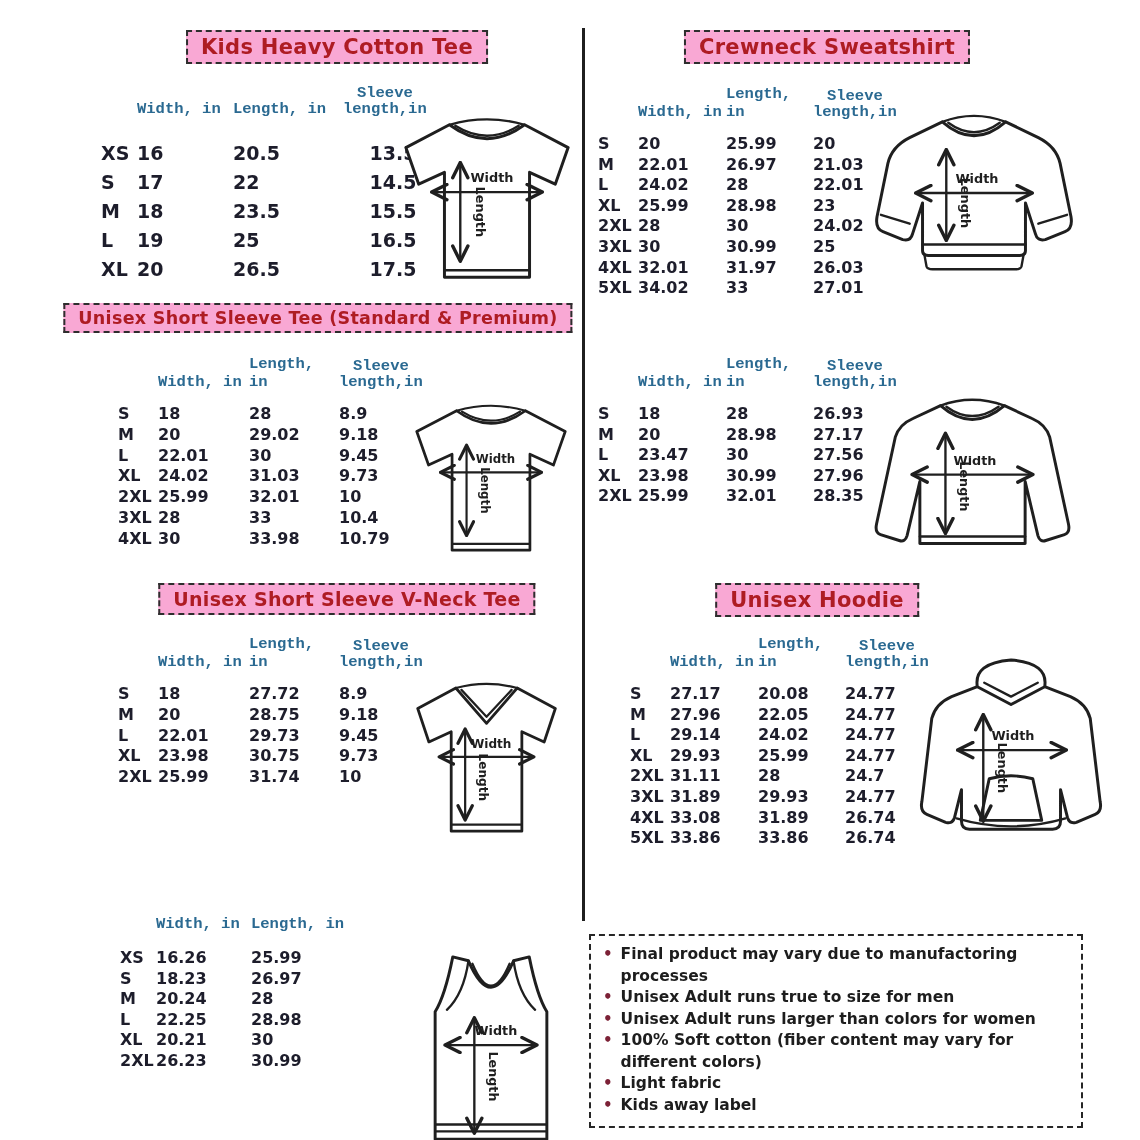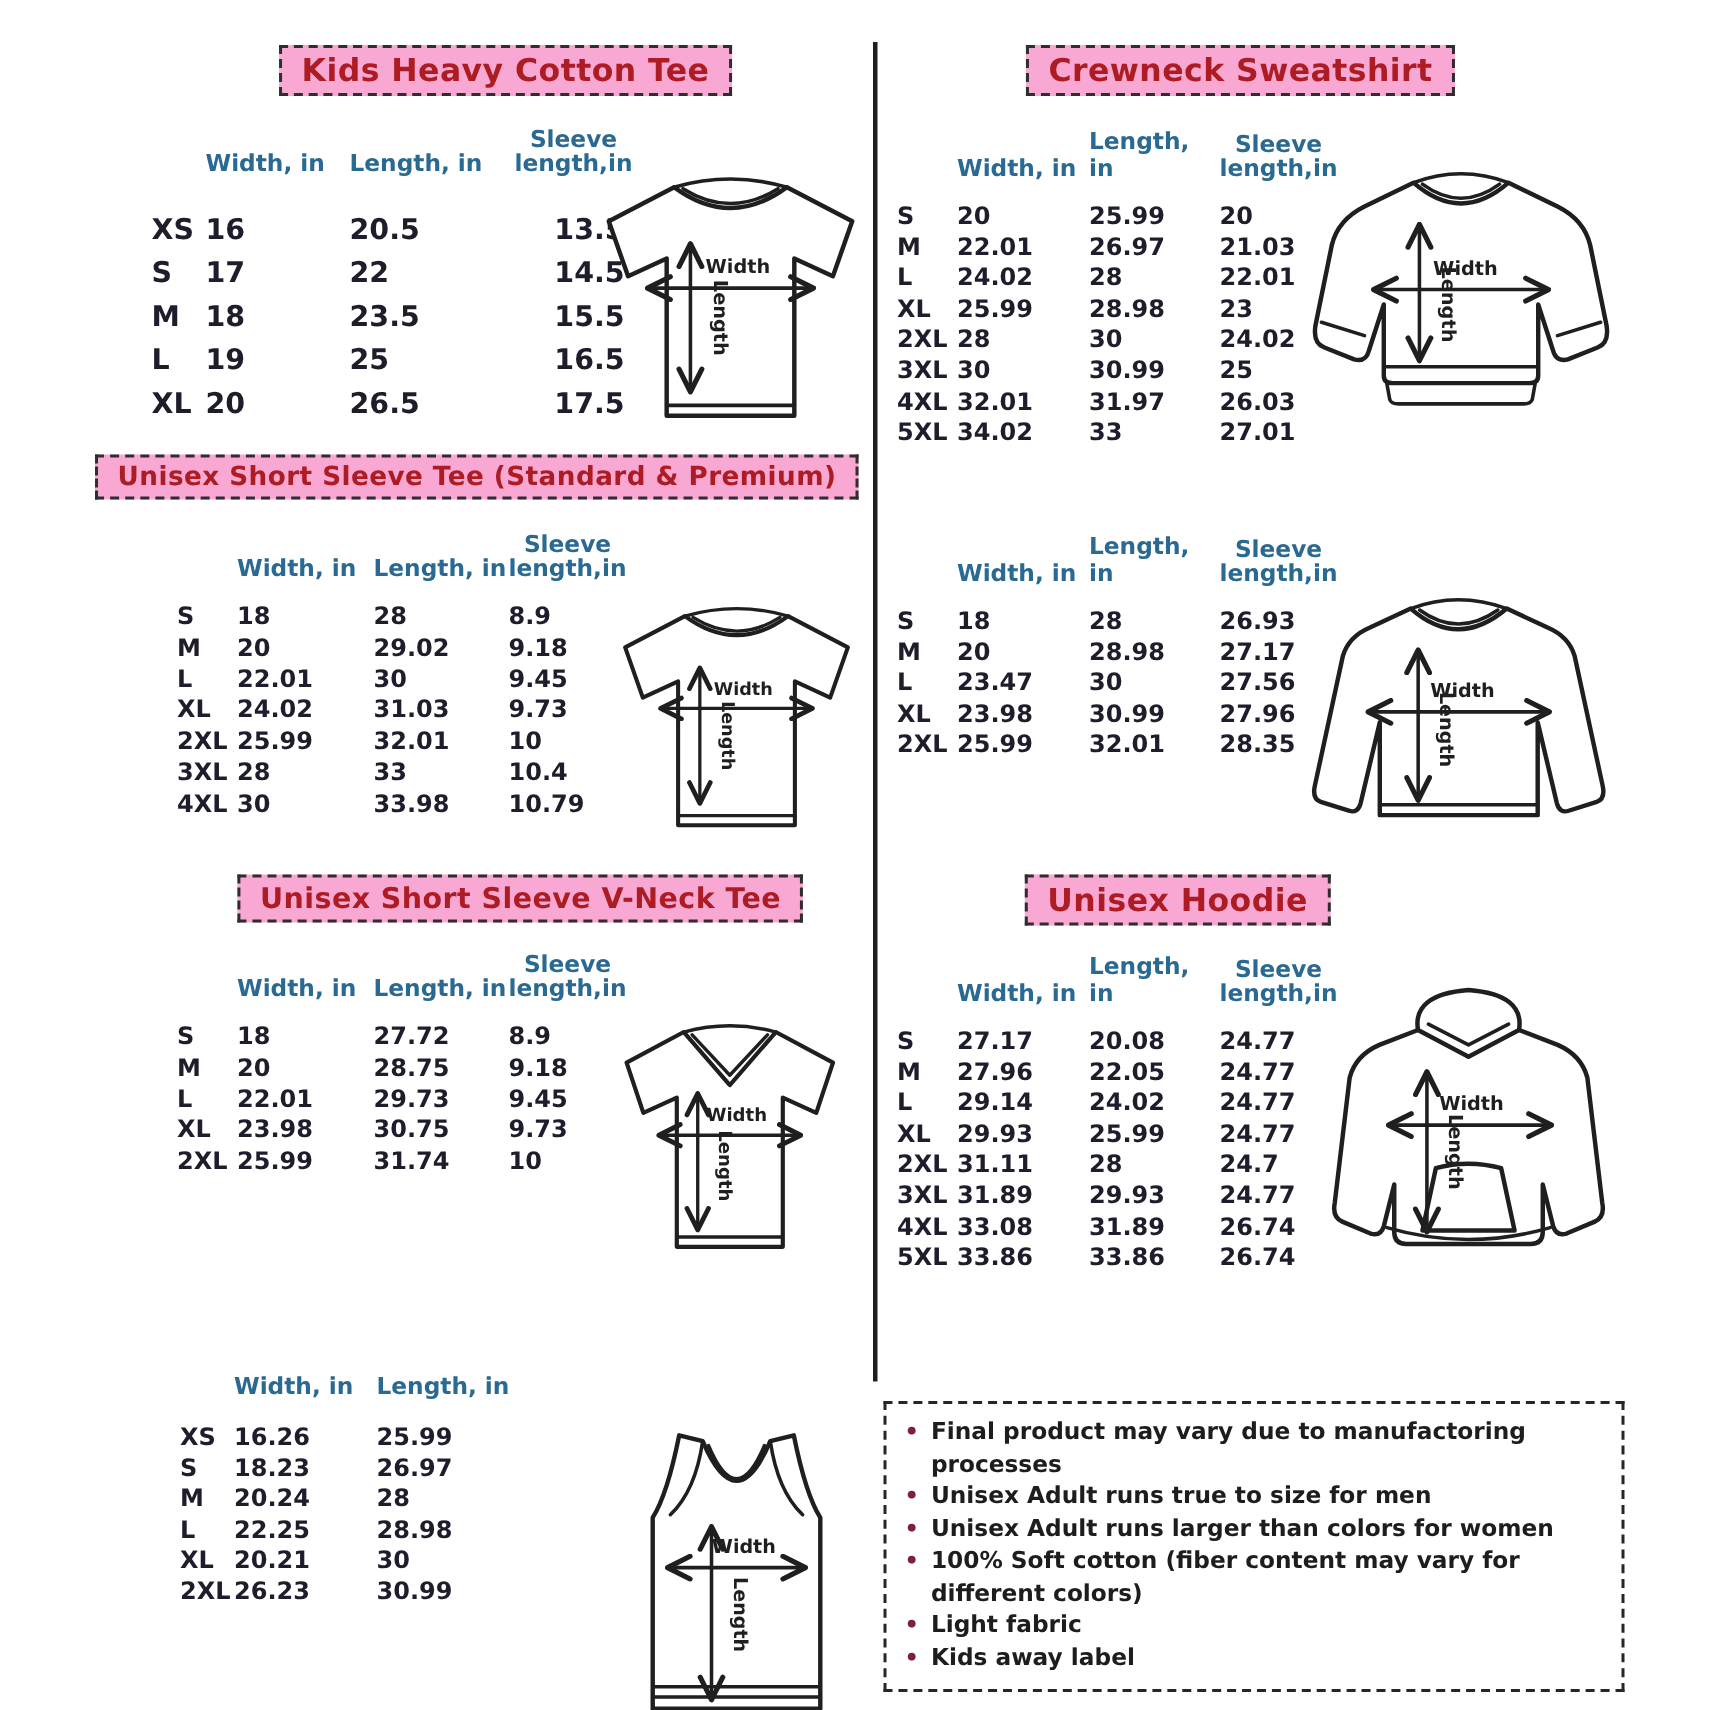--- a/index.html
+++ b/index.html
@@ -7,21 +7,21 @@
         font-family:"DejaVu Sans",sans-serif;color:var(--value-ink,#1d1d2b);}
   .divider{position:absolute;left:582px;top:28px;width:3px;height:893px;background:var(--ink,#1f1f1f);}
   .section{position:absolute;}
   .title-box{position:absolute;top:0;transform:translateX(-50%);border:2px dashed #2e2e2e;
              padding:3px 13px;white-space:nowrap;background:#f9a8d4;}
   .title-box span{font-weight:bold;font-size:21px;color:var(--title-red,#ae1c23);letter-spacing:.3px;}
   .title-sm span{font-size:17.5px;margin-top:48px;}
   .title-md span{font-size:19px;text-align:right;}
   .tbl{position:absolute;}
   .hrow{display:flex;align-items:flex-end;color:var(--header-blue,#2a6991);font-weight:bold;font-size:15.5px;}
-  .hc{display:block;}
+  .hc{display:block;font-family:Liberation Mono, monospace;}
   .hc .two{display:inline-block;text-align:center;white-space:pre-line;line-height:16px;}
   .trow{display:flex;font-weight:bold;}
   .sc{color:var(--value-ink,#1d1d2b);}
   .vc{color:var(--value-ink,#1d1d2b);}
   
   .t-kids .hrow{padding-left:36px;margin-bottom:24px;}
   .t-kids .h1{width:96px;}  .t-kids .h2{width:110px;} .t-kids .h3{width:100px;}
   .t-kids .trow{height:29px;font-size:19px;}
   .t-kids .sc{width:36px;} .t-kids .v1{width:96px;} .t-kids .v2{width:110px;} .t-kids .v3{width:100px;text-align:center;}
   
@@ -373,21 +373,21 @@
       <path class="d" d="M54,14 Q87,5 120,14"></path>
       <path class="d" d="M60,16 L87,45 L114,16"></path>
       <path class="d" d="M49,161 L125,161"></path>
       <line class="ar" x1="38" y1="88" x2="136" y2="88" marker-start="url(#ah)" marker-end="url(#ah)"></line>
       <line class="ar" x1="64" y1="60" x2="64" y2="154" marker-start="url(#ah)" marker-end="url(#ah)"></line>
       <text x="92" y="78" text-anchor="middle">Width</text>
       <text x="79" y="110" text-anchor="middle" transform="rotate(90 79 110)">Length</text>
     </svg>
   </section>
 
-  <section class="section" style="top:583px;left:590px;width:510px;height:290px">
+  <section class="section" style="top:583px;left:622px;width:510px;height:290px">
     <div class="title-box" style="left:195px">
       <span>Unisex Hoodie</span>
     </div>
     <div class="tbl t-right" style="top:52px;left:8px">
       <div class="hrow">
         <span class="hc h1">Width, in</span>
         <span class="hc h2">Length, in</span>
         <span class="hc h3"><span class="two">Sleeve
 length,in</span></span>
       </div>

